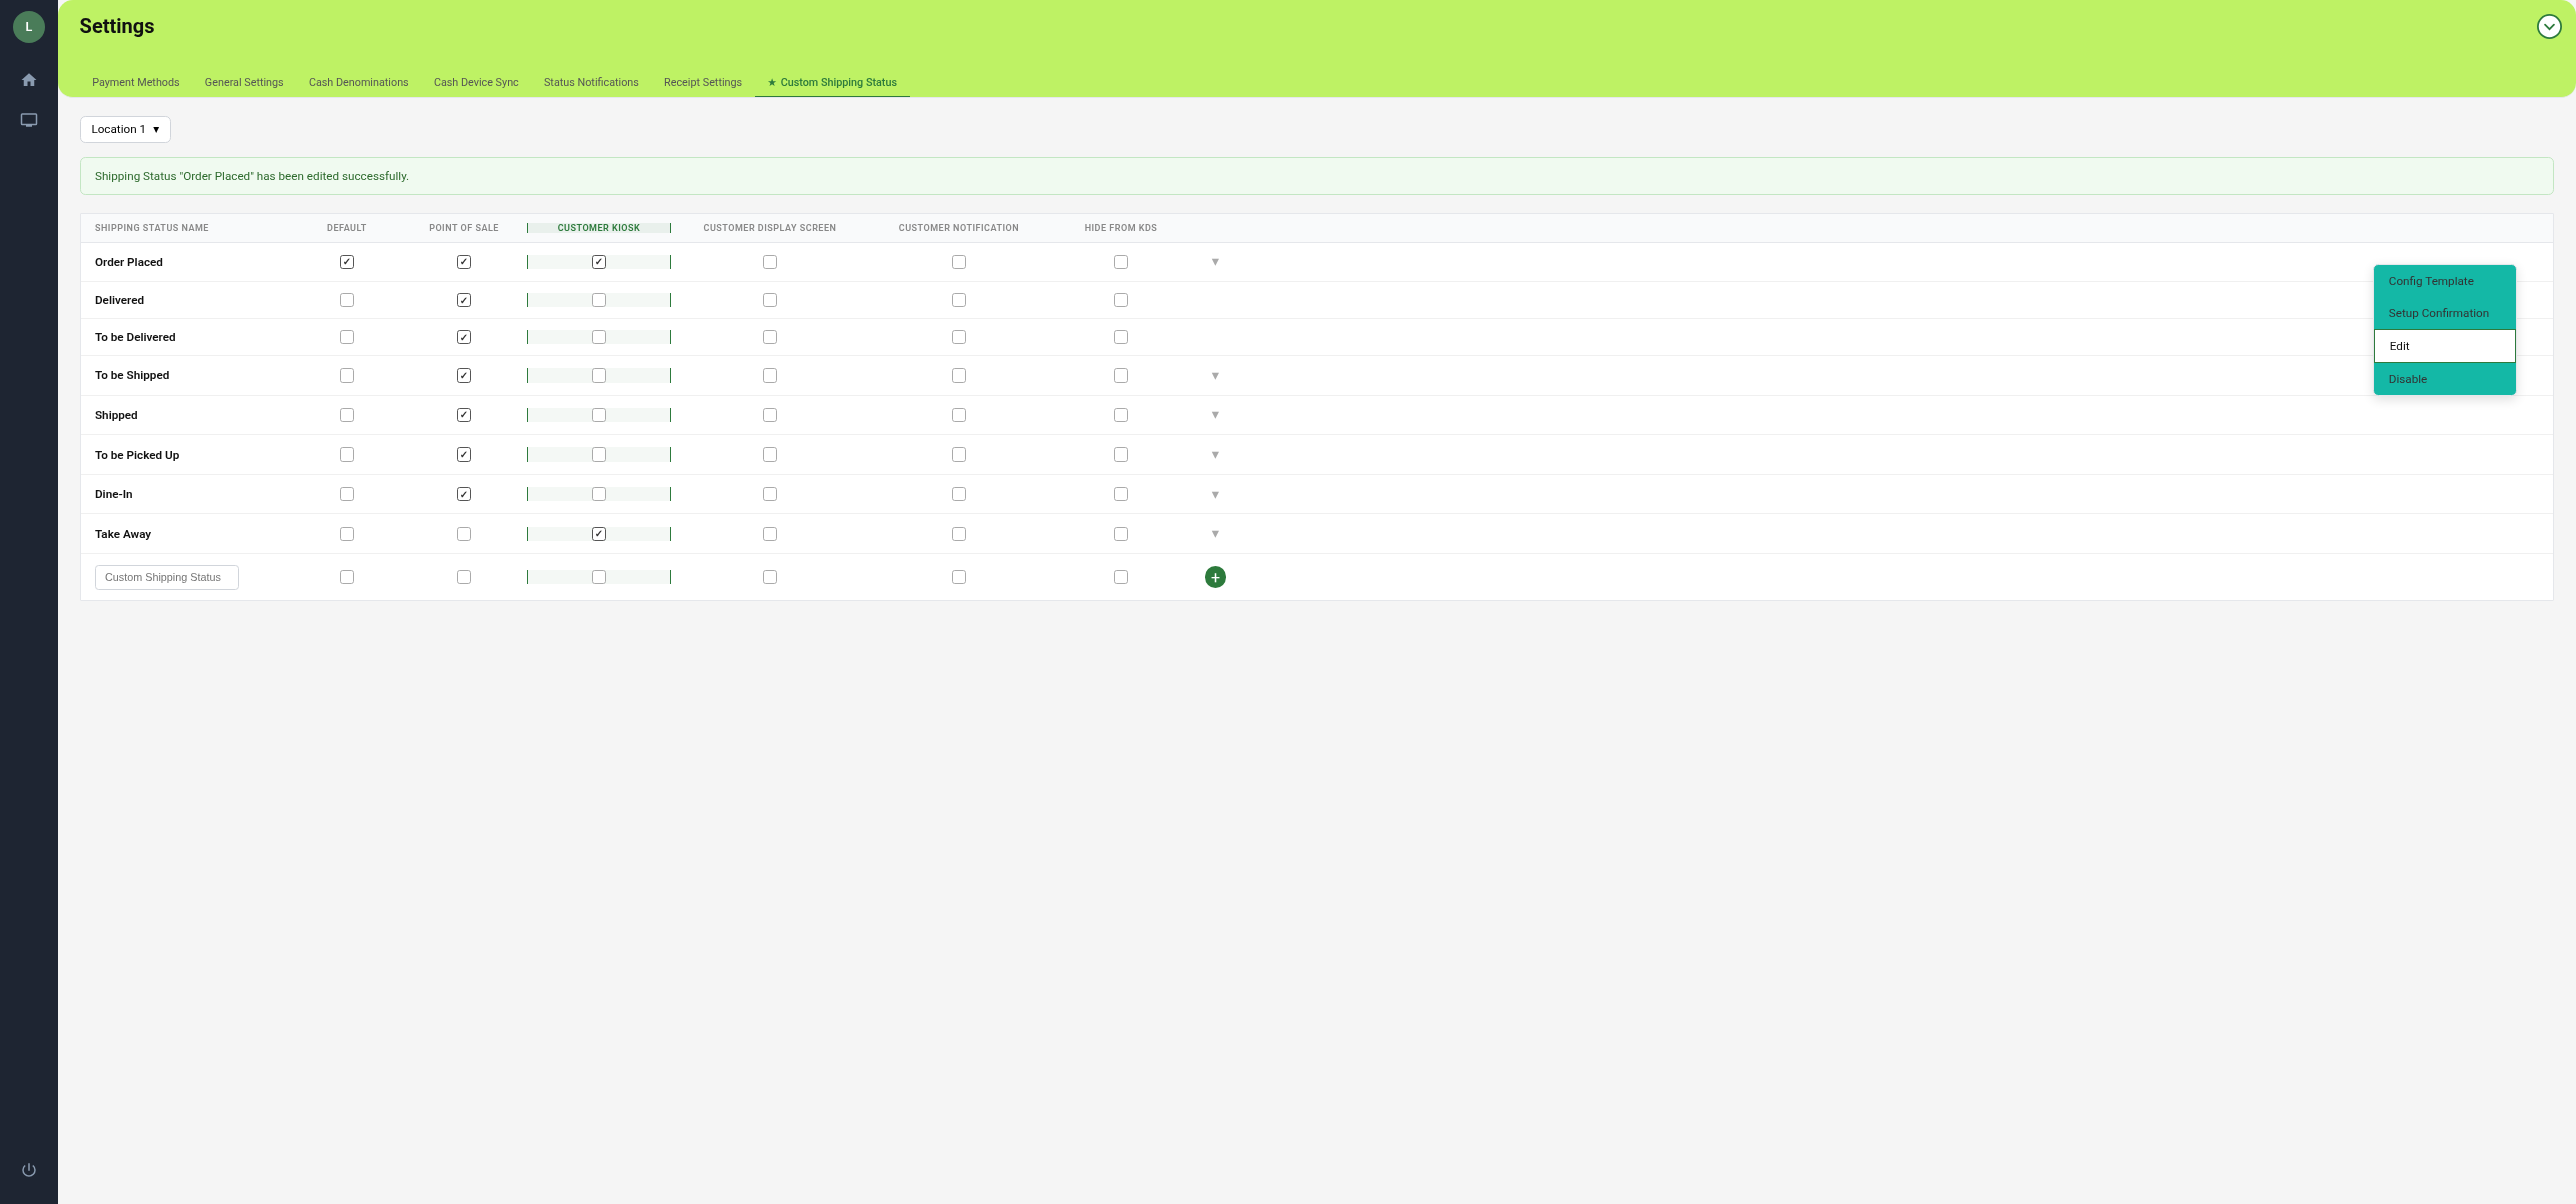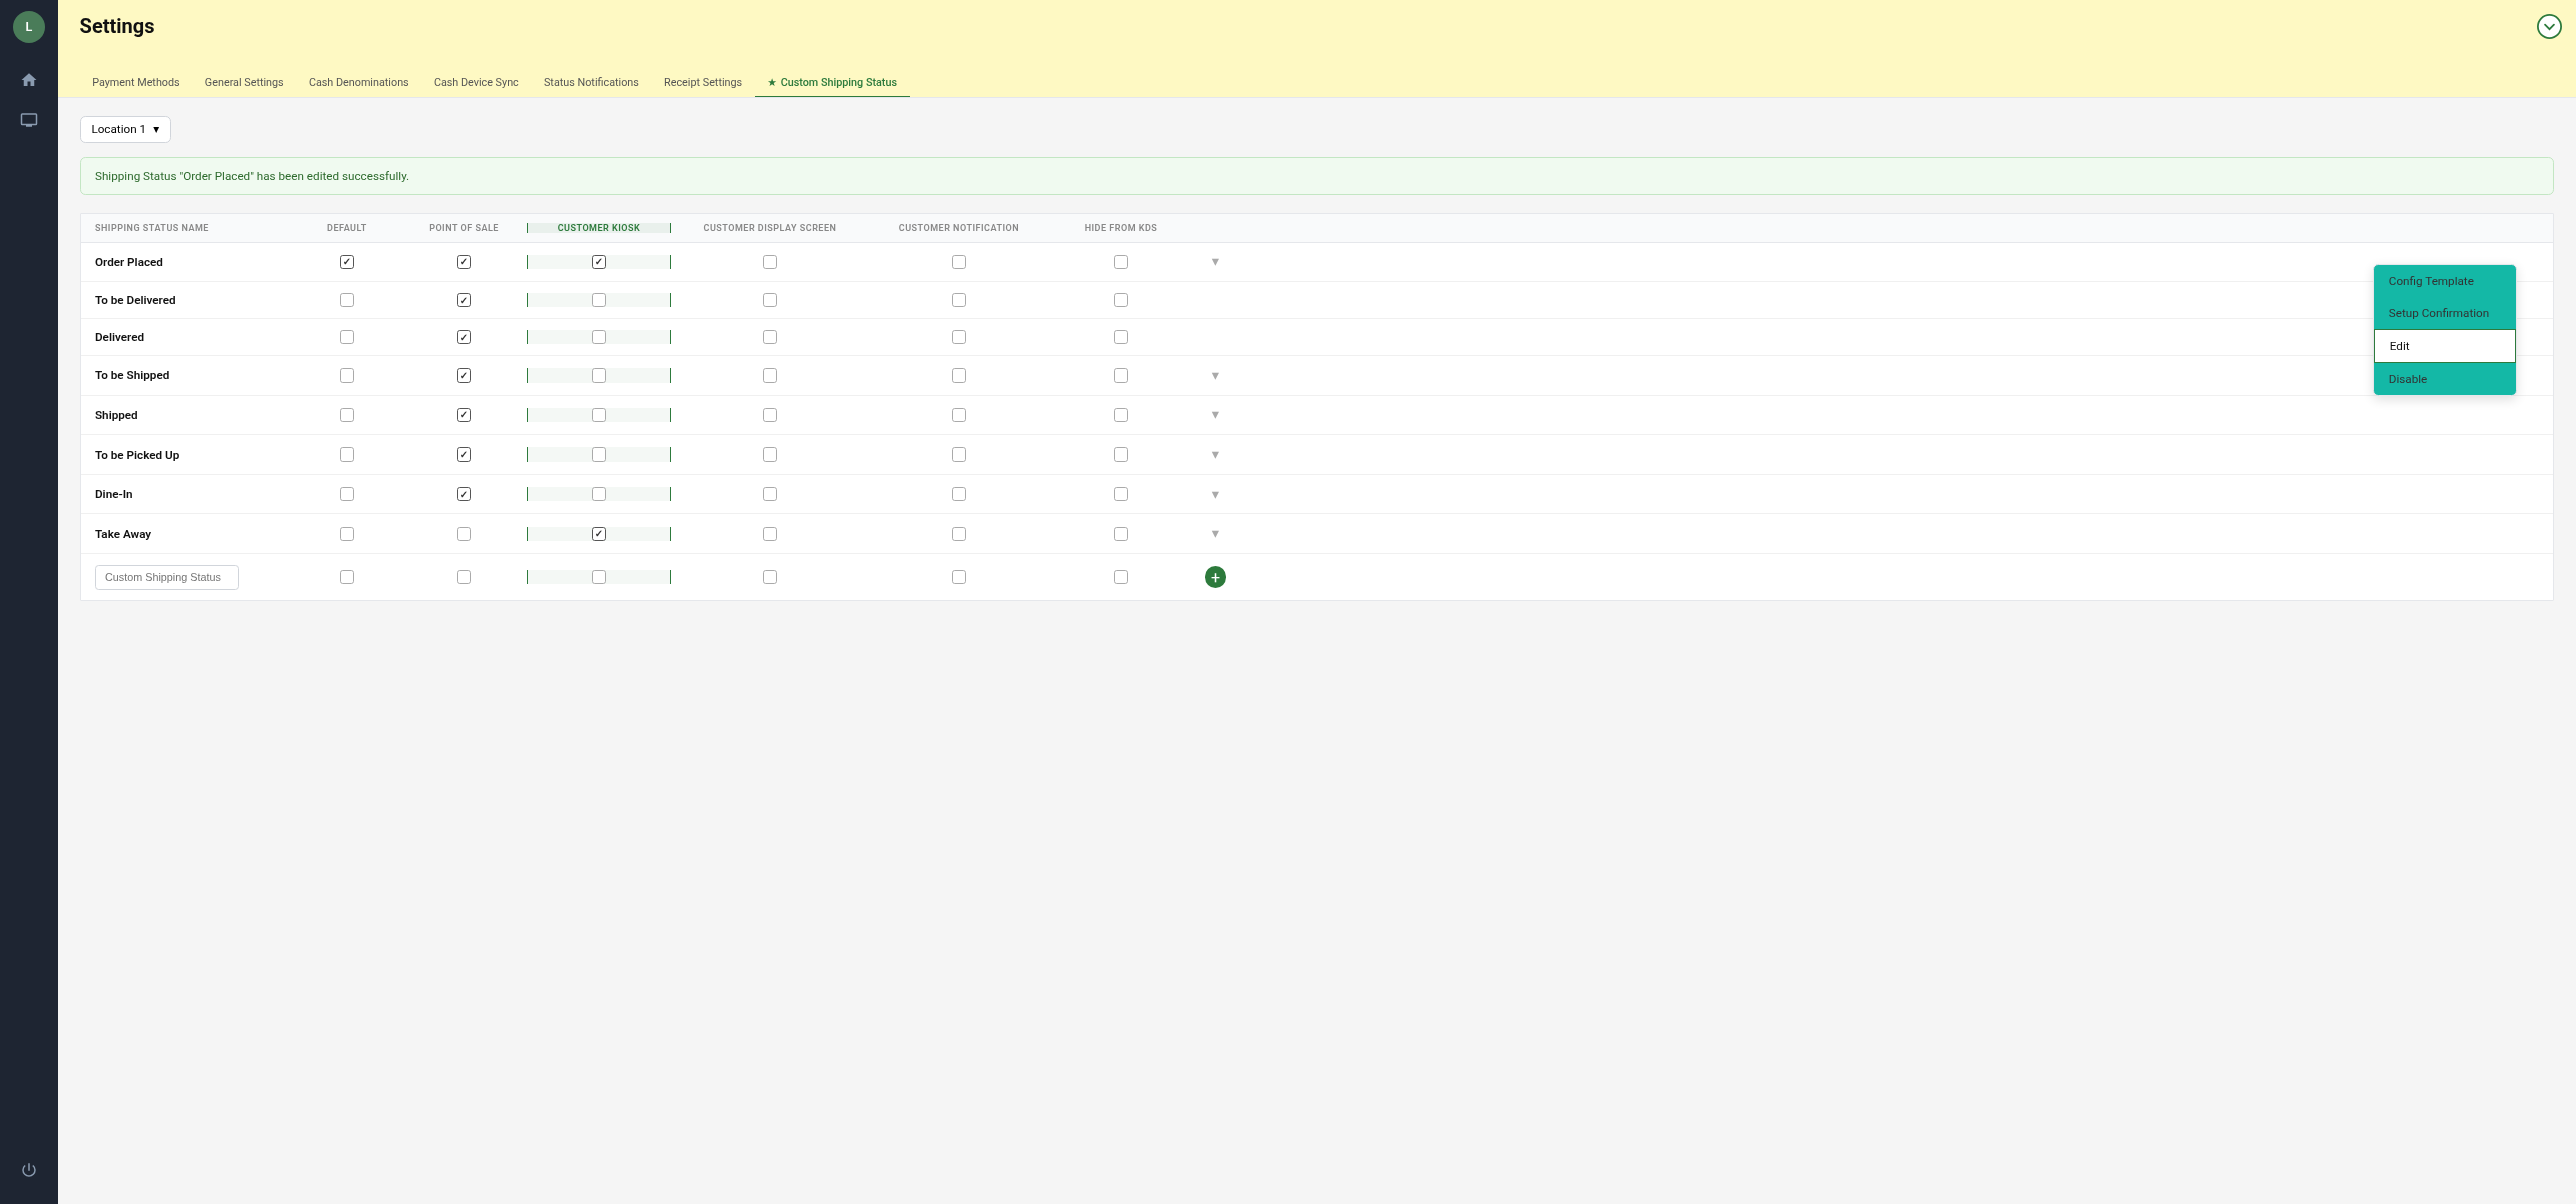--- a/index.html
+++ b/index.html
@@ -38,23 +38,24 @@
     .main {
       flex: 1;
       display: flex;
       flex-direction: column;
       overflow: hidden;
       background: #f5f5f5;
     }
 
     
     .header {
-      background: #fef9c3;
+      background: #bef264;
       padding: 14.4px 21.6px 0 21.6px;
       border-bottom: 0.9px solid #e5e7eb;
+      border-radius: 15px;
     }
     .page-title {
       font-size: 20px;
       font-weight: 700;
       color: #111;
       margin-bottom: 14.4px;
     }
     .nav-tabs {
       display: flex;
       gap: 0;
@@ -344,44 +345,44 @@
 
         <div class="dropdown-menu">
           <div class="dropdown-item">Config Template</div>
           <div class="dropdown-item">Setup Confirmation</div>
           <div class="dropdown-item highlighted">Edit</div>
           <div class="dropdown-item">Disable</div>
         </div>
       </div>
 
       <div class="table-row">
+        <div class="row-name">Delivered</div>
+        <div class="col-cell">
+            <div class="cb"></div>
+          </div>
+        <div class="col-cell">
+            <div class="cb checked"></div>
+          </div>
+        <div class="col-cell customer-kiosk-col">
+            <div class="cb"></div>
+          </div>
+        <div class="col-cell">
+            <div class="cb"></div>
+          </div>
+        <div class="col-cell">
+            <div class="cb"></div>
+          </div>
+        <div class="col-cell">
+            <div class="cb"></div>
+          </div>
+        <div></div>
+      </div>
+
+      <div class="table-row">
         <div class="row-name">To be Delivered</div>
-        <div class="col-cell">
-            <div class="cb"></div>
-          </div>
-        <div class="col-cell">
-            <div class="cb checked"></div>
-          </div>
-        <div class="col-cell customer-kiosk-col">
-            <div class="cb"></div>
-          </div>
-        <div class="col-cell">
-            <div class="cb"></div>
-          </div>
-        <div class="col-cell">
-            <div class="cb"></div>
-          </div>
-        <div class="col-cell">
-            <div class="cb"></div>
-          </div>
-        <div></div>
-      </div>
-
-      <div class="table-row">
-        <div class="row-name">Delivered</div>
         <div class="col-cell">
             <div class="cb"></div>
           </div>
         <div class="col-cell">
             <div class="cb checked"></div>
           </div>
         <div class="col-cell customer-kiosk-col">
             <div class="cb"></div>
           </div>
         <div class="col-cell">

